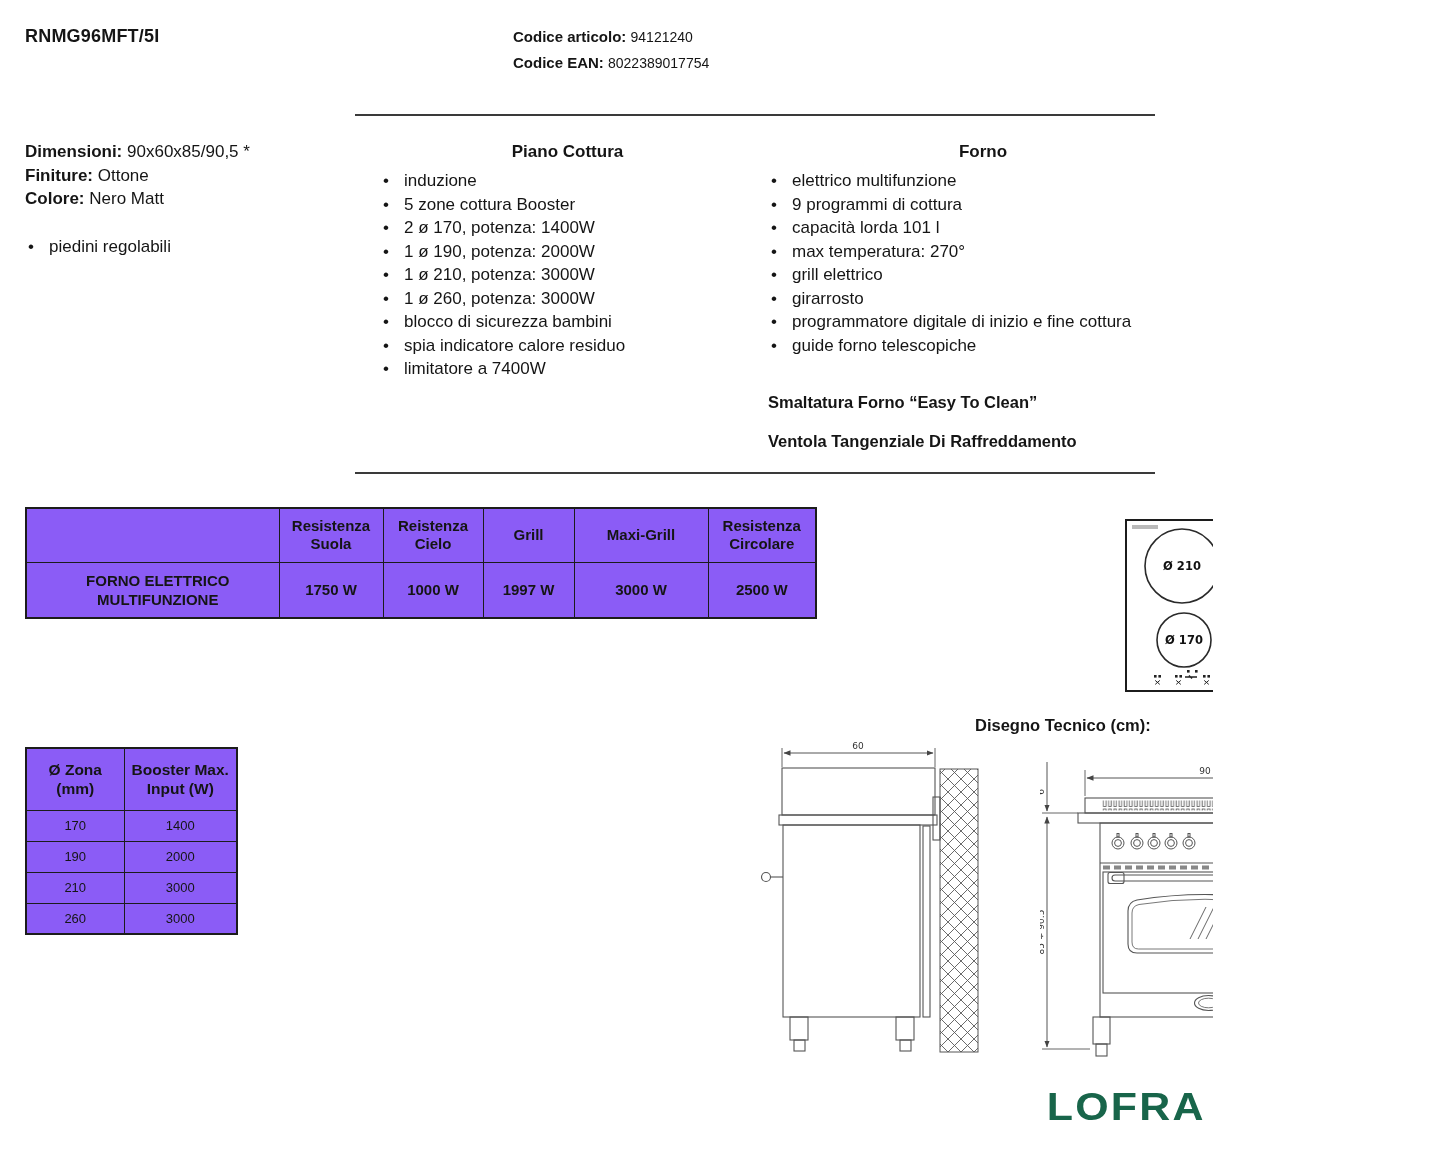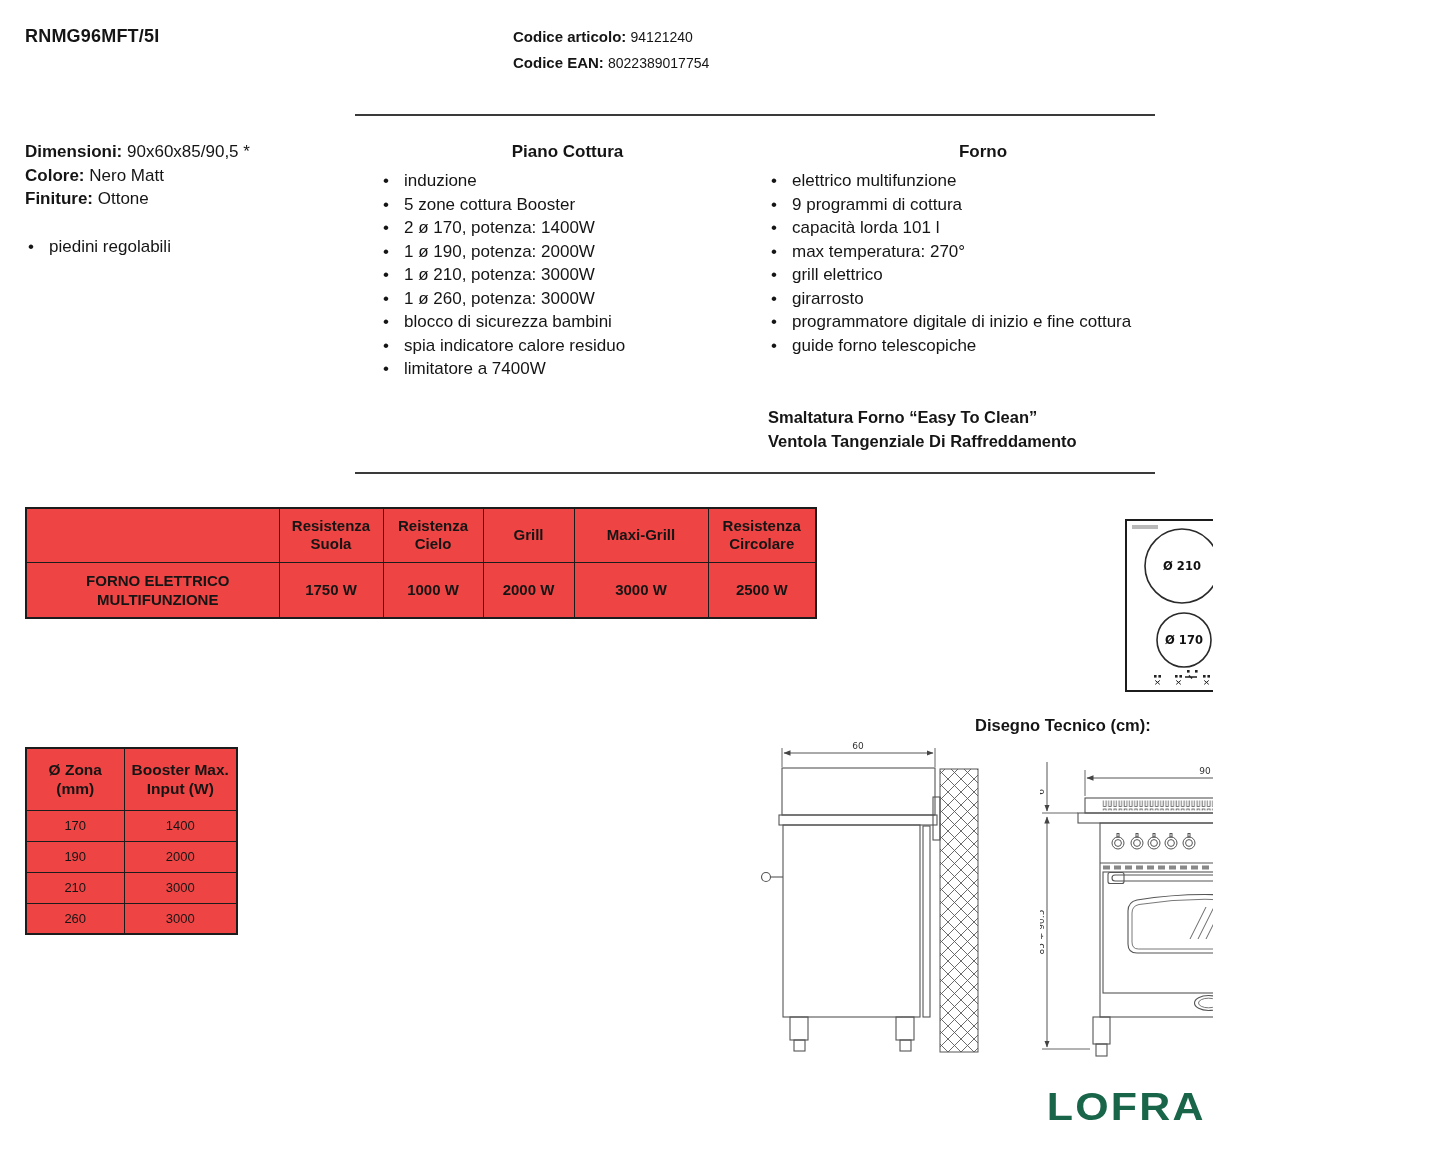--- a/index.html
+++ b/index.html
@@ -24,24 +24,24 @@
 
   .left-specs { position:absolute; left:25px; top:140px; width:330px; }
   .spec-line { font-size:17px; line-height:23.5px; }
   .spec-line .lbl { font-weight:bold; }
   .left-specs .bullets { margin-top:24px; }
 
   .piano-col { position:absolute; left:380px; top:140px; width:375px; }
   .forno-col { position:absolute; left:768px; top:140px; width:430px; }
 
   .note { position:absolute; left:768px; font-size:16.5px; font-weight:bold; }
-  .n1 { top:408px; }
+  .n1 { top:393px; }
   .n2 { top:432px;text-align:center; }
 
-  table { border-collapse:collapse; table-layout:fixed; background:#ef4444; }
+  table { border-collapse:collapse; table-layout:fixed; background:#8b5cf6; }
   th, td { border:1.5px solid #1c1c1c; text-align:center; vertical-align:middle; }
 
   .power-table { position:absolute; left:25px; top:507px; width:790px; border:2.5px solid #1c1c1c; }
   .power-table th { font-size:15px; font-weight:bold; height:54px; padding:4px 8px; line-height:18px; }
   .power-table td { font-size:15px; font-weight:bold; height:56px; }
   .power-table .rowhead { text-align:center; padding-left:10px; line-height:19px; font-size:15px; }
 
   .booster-table { position:absolute; left:25px; top:747px; width:211px; border:2.5px solid #1c1c1c; }
   .booster-table th { font-size:15.5px; font-weight:bold; height:62px; padding:4px 6px; line-height:19px; }
   .booster-table td { font-size:13px; font-weight:normal; height:31px; }
@@ -65,22 +65,22 @@
 
   <div class="codes">
     <div><span class="lbl">Codice articolo:</span> <span class="val">94121240</span></div>
     <div><span class="lbl">Codice EAN:</span> <span class="val">8022389017754</span></div>
   </div>
 
   <div class="divider d1"></div>
 
   <div class="left-specs">
     <div class="spec-line"><span class="lbl">Dimensioni:</span> <span>90x60x85/90,5 *</span></div>
+    <div class="spec-line"><span class="lbl">Finiture:</span> <span>Ottone</span></div>
     <div class="spec-line"><span class="lbl">Colore:</span> <span>Nero Matt</span></div>
-    <div class="spec-line"><span class="lbl">Finiture:</span> <span>Ottone</span></div>
     <ul class="bullets">
       <li>piedini regolabili</li>
     </ul>
   </div>
 
   <div class="piano-col">
     <div class="col-title">Piano Cottura</div>
     <ul class="bullets">
       <li>induzione</li>
       <li>5 zone cottura Booster</li>
@@ -128,21 +128,21 @@
       <th>Resistenza Suola</th>
       <th>Reistenza Cielo</th>
       <th>Grill</th>
       <th>Maxi-Grill</th>
       <th>Resistenza Circolare</th>
     </tr>
     <tr>
       <td class="rowhead">FORNO ELETTRICO MULTIFUNZIONE</td>
       <td>1750 W</td>
       <td>1000 W</td>
-      <td>2000 W</td>
+      <td>1997 W</td>
       <td>3000 W</td>
       <td>2500 W</td>
     </tr>
   </tbody>
     </table>
 
   <svg class="drawing" style="left:1125px; top:519px;" width="300" height="173" viewBox="0 0 300 173">
     <defs>
       <g id="ctl">
         <rect x="0" y="0" width="2.6" height="2.6" fill="#222"></rect>

